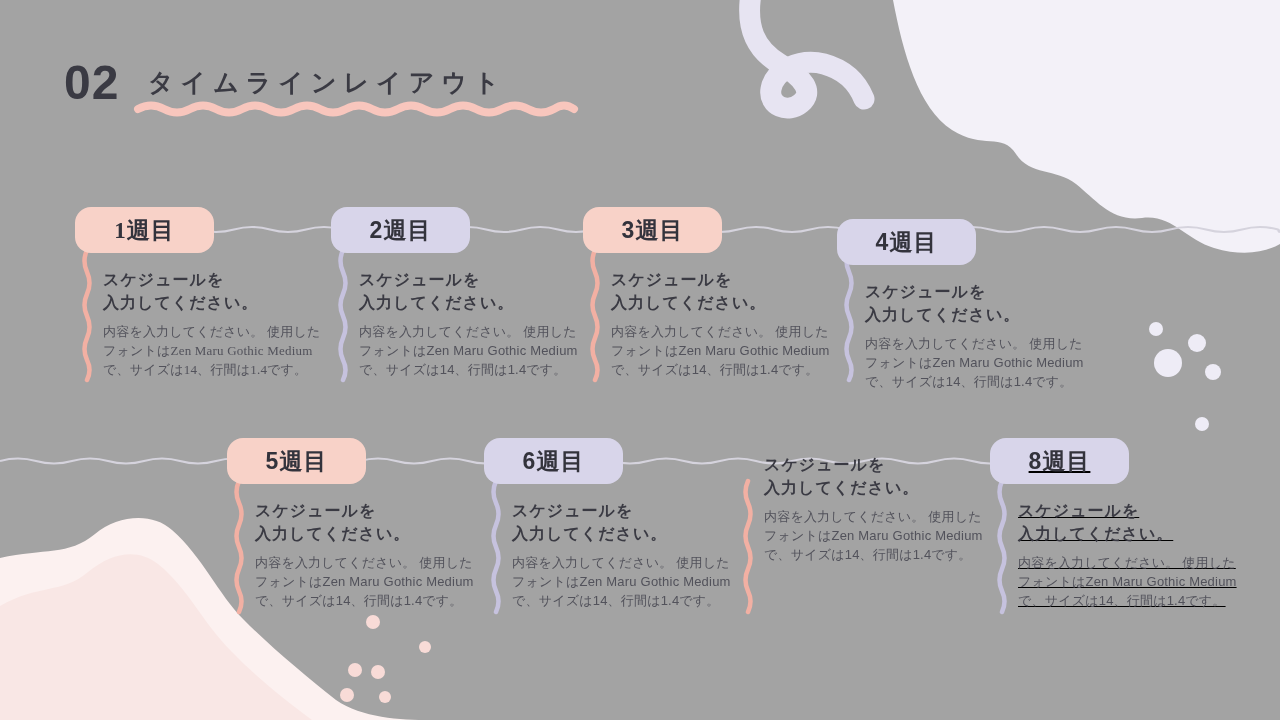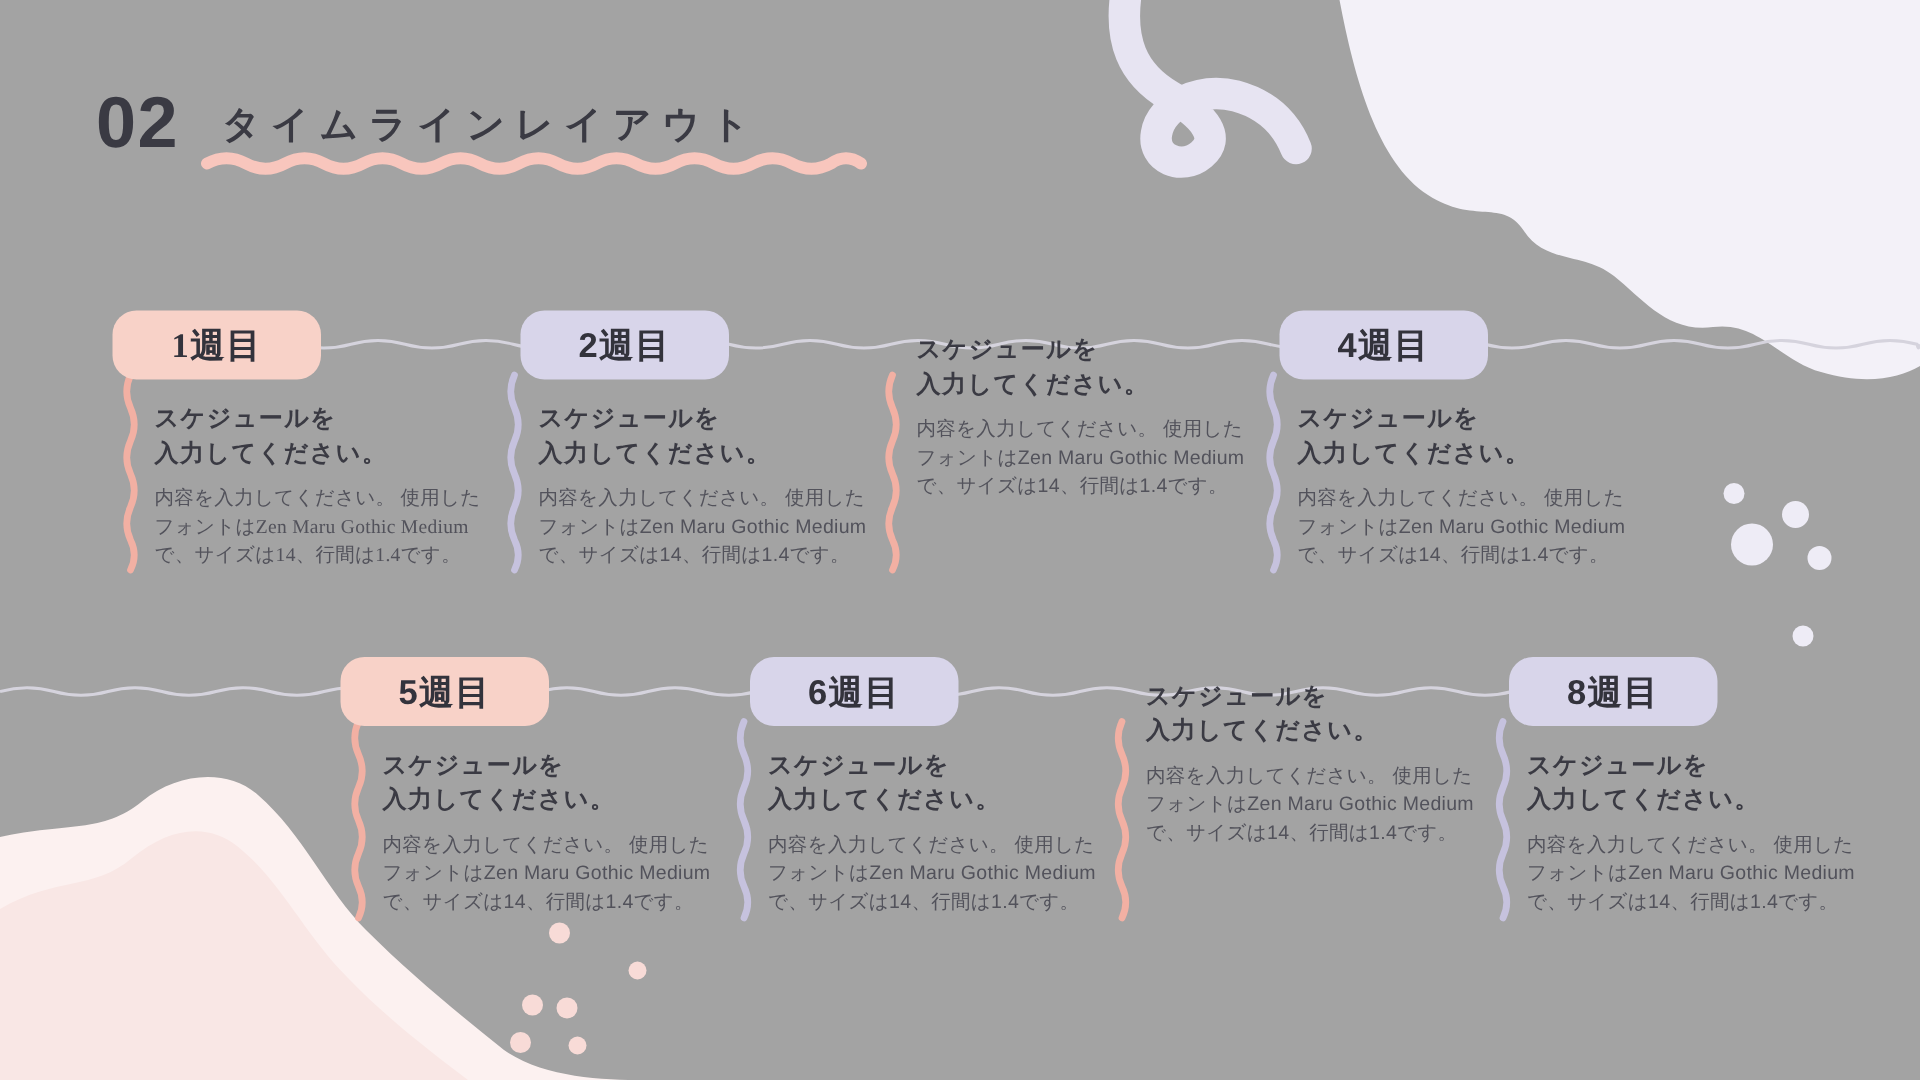--- a/index.html
+++ b/index.html
@@ -16,21 +16,21 @@
     position:absolute;left:148px;top:66px;z-index:2;
     font-size:25px;font-weight:bold;color:var(--text-dark);letter-spacing:7px;font-family:Liberation Mono, monospace;
   }
   .item{position:absolute;z-index:2;width:230px;}
   .badge{
     width:139px;height:46px;border-radius:16px;
     display:flex;align-items:center;justify-content:center;
     font-size:23px;font-weight:bold;color:#33333c;letter-spacing:1px;
   }
   .item.pink  .badge{background:var(--badge-pink);}
-  .item.purple .badge{background:var(--badge-purple);margin-left:16px;}
+  .item.purple .badge{background:var(--badge-purple);}
   .content{margin:15px 0 0 28px;}
   .heading{
     font-size:16px;font-weight:bold;line-height:1.45;
     color:var(--text-dark);white-space:pre;letter-spacing:1px;
   }
   .body{
     margin-top:9px;font-size:13px;line-height:1.45;
     color:var(--text-body);white-space:pre;letter-spacing:0.2px;
   }
 </style>
@@ -101,29 +101,30 @@
     <div class="badge">2週目</div>
     <div class="content">
       <div class="heading">スケジュールを
 入力してください。</div>
       <div class="body">内容を入力してください。 使用した
 フォントはZen Maru Gothic Medium
 で、サイズは14、行間は1.4です。</div>
     </div>
   </div>
   <div class="item pink" style="left:583px;top:207px;">
+    <div class="badge">3週目</div>
     <div class="content">
       <div class="heading">スケジュールを
 入力してください。</div>
       <div class="body">内容を入力してください。 使用した
 フォントはZen Maru Gothic Medium
 で、サイズは14、行間は1.4です。</div>
     </div>
   </div>
-  <div class="item purple" style="left:837px;top:207px;">
+  <div class="item purple" style="left:837px;top:219px;">
     <div class="badge">4週目</div>
     <div class="content">
       <div class="heading">スケジュールを
 入力してください。</div>
       <div class="body">内容を入力してください。 使用した
 フォントはZen Maru Gothic Medium
 で、サイズは14、行間は1.4です。</div>
     </div>
   </div>
 
@@ -149,21 +150,21 @@
   </div>
   <div class="item pink" style="left:736px;top:438px;">
     <div class="content">
       <div class="heading">スケジュールを
 入力してください。</div>
       <div class="body">内容を入力してください。 使用した
 フォントはZen Maru Gothic Medium
 で、サイズは14、行間は1.4です。</div>
     </div>
   </div>
-  <div class="item purple" style="left:990px;top:438px;">
+  <div class="item purple" style="left:990px;top:438px;text-decoration:underline;">
     <div class="badge">8週目</div>
     <div class="content">
       <div class="heading">スケジュールを
 入力してください。</div>
       <div class="body">内容を入力してください。 使用した
 フォントはZen Maru Gothic Medium
 で、サイズは14、行間は1.4です。</div>
     </div>
   </div>
 

